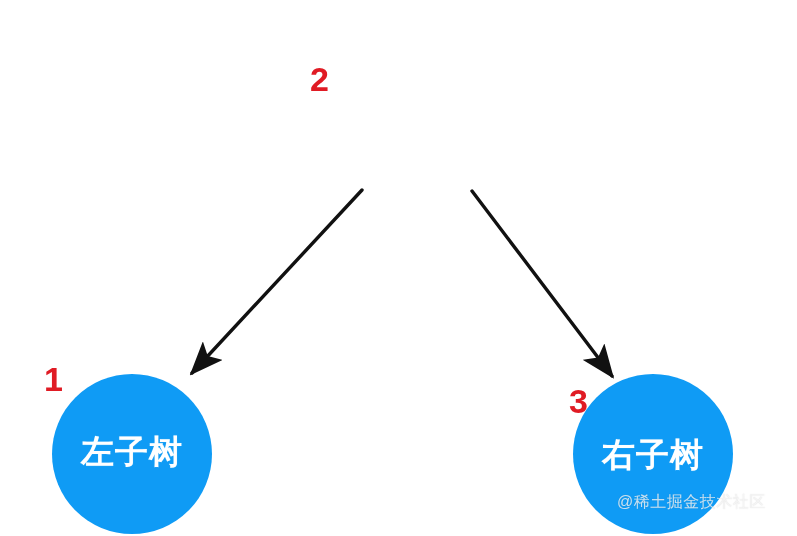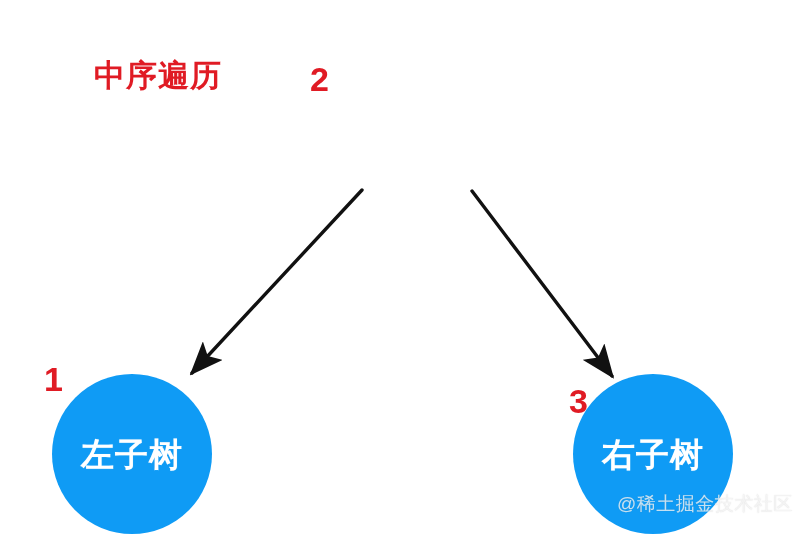--- a/index.html
+++ b/index.html
@@ -38,21 +38,21 @@
   .node-label {
     color: #ffffff;
     font-size: 33px;
     font-weight: 700;
     letter-spacing: 1px;
     line-height: 1;
     white-space: nowrap;
     text-shadow: 0 0 1px rgba(255,255,255,0.35);
   }
   #node-root  { left: 337px; top: 43px; }
-  #node-left  { left: 52px;  top: 374px; }
+  #node-left  { left: 52px;  top: 374px; font-family: Liberation Mono, monospace; }
   #node-right { left: 573px; top: 374px; }
 
   .order-badge {
     position: absolute;
     color: #e01b24;
     font-size: 34px;
     font-weight: 700;
     line-height: 1;
     z-index: 3;
   }
@@ -70,21 +70,21 @@
     letter-spacing: 1px;
     line-height: 1;
     white-space: nowrap;
     z-index: 3;
   }
   #watermark {
     position: absolute;
     left: 617px;
     top: 494px;
     color: rgba(255, 255, 255, 0.72);
-    font-size: 19px;
+    font-size: 16px;
     font-weight: 400;
     letter-spacing: 0.5px;
     line-height: 1;
     white-space: nowrap;
     z-index: 4;
     text-shadow: 0 0 1px rgba(120,120,120,0.35);
   }
 </style>
 </head>
 <body>
@@ -94,21 +94,20 @@
   <svg id="edges" viewBox="0 0 797 536" xmlns="http://www.w3.org/2000/svg">
     <defs>
       <marker id="arrowhead" markerWidth="10" markerHeight="8" refX="9" refY="4" orient="auto" markerUnits="strokeWidth">
         <path d="M0,0 L10,4 L0,8 L2.2,4 Z" fill="#111111"></path>
       </marker>
     </defs>
     <line x1="362" y1="190" x2="192" y2="373" stroke="#111111" stroke-width="3.4" stroke-linecap="round" marker-end="url(#arrowhead)"></line>
     <line x1="472" y1="191" x2="612" y2="376" stroke="#111111" stroke-width="3.4" stroke-linecap="round" marker-end="url(#arrowhead)"></line>
   </svg>
 
-  <div id="title">中序遍历</div>
 
 
   <div id="node-left" class="node">
     <span class="node-label">左子树</span>
   </div>
 
   <div id="node-right" class="node">
     <span class="node-label">右子树</span>
   </div>
 

